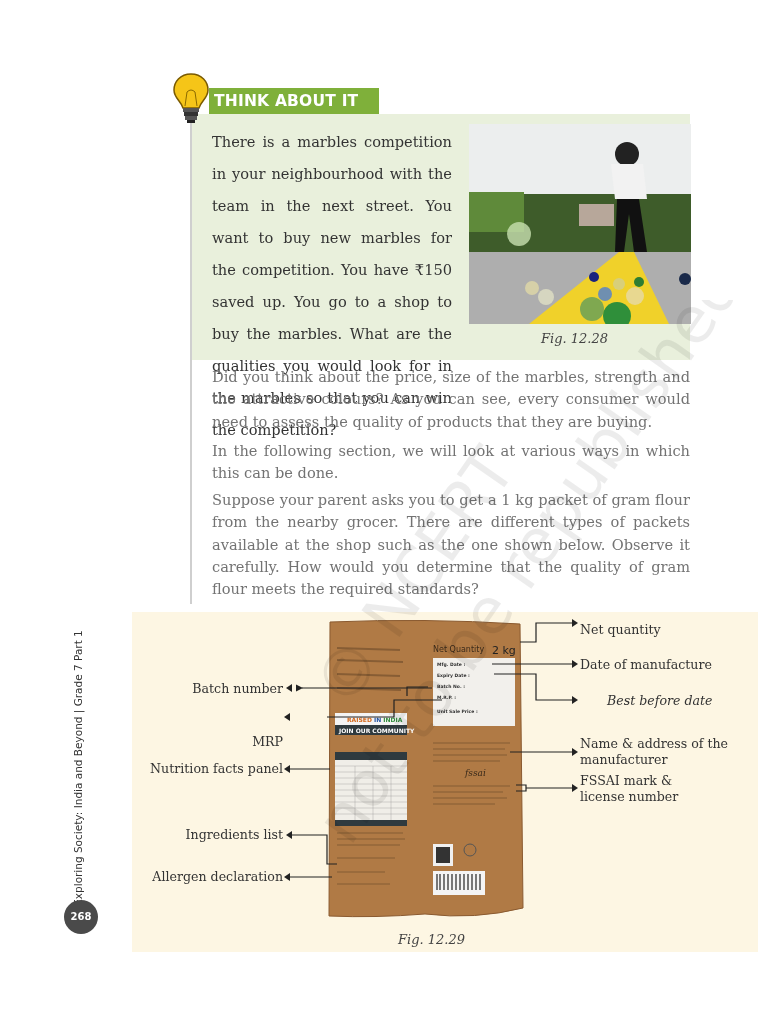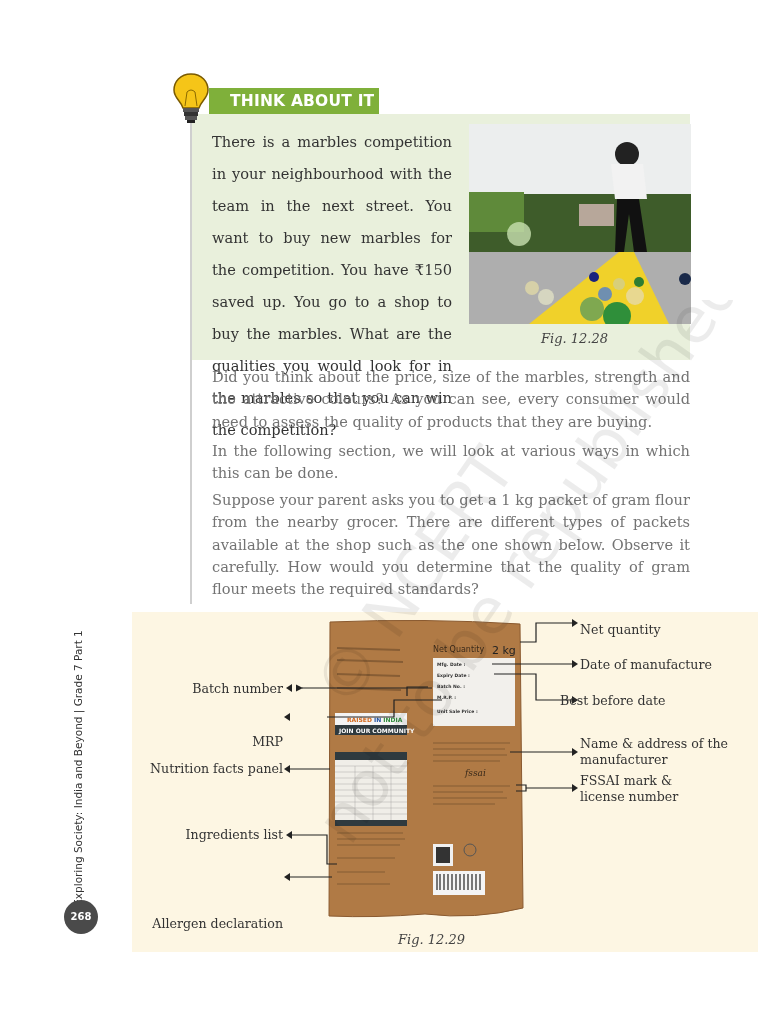--- a/index.html
+++ b/index.html
@@ -6,21 +6,21 @@
   body { width:758px; height:1024px; background:#ffffff; position:relative; overflow:hidden;
          font-family: "DejaVu Serif", serif; color:#333333; }
   .abs { position:absolute; }
 
   
   .think-box { left:190px; top:114px; width:500px; height:246px; background:#e9f0dc; }
   .think-rule { left:190px; top:114px; width:2px; height:490px; background:#cfcfcf; }
   .bulb { left:172px; top:72px; width:38px; height:52px; }
   .think-title { left:209px; top:88px; width:170px; height:26px; background:#7fb03a; color:#ffffff;
                  font-family:"DejaVu Sans", sans-serif; font-weight:bold; font-size:15.5px;
-                 line-height:26px; padding-left:21px; box-sizing:border-box; letter-spacing:0.2px; }
+                 line-height:26px; padding-left:5px; box-sizing:border-box; letter-spacing:0.2px; }
   .think-text { left:212px; top:126px; width:240px; font-size:14.6px; line-height:32px;
                 text-align:justify; color:#333; }
   .photo { left:469px; top:124px; width:222px; height:200px; overflow:hidden; }
   .fig-cap { font-style:italic; font-size:13px; color:#444; }
 
   .para { left:212px; width:478px; font-size:14.6px; line-height:22.3px; text-align:justify; color:#737373; }
 
   
   .fig-panel { left:132px; top:612px; width:626px; height:340px; background:#fdf6e3; }
   .bag { left:325px; top:618px; width:200px; height:302px; }
@@ -193,25 +193,25 @@
     <path d="M158 153 L152 157 L158 161 Z"></path>
     <path d="M160 219 L154 223 L160 227 Z"></path>
     <path d="M158 261 L152 265 L158 269 Z"></path>
   </g>
 </svg>
 
 <div class="abs label label-r" style="right:475px;top:681px;">Batch number</div>
 <div class="abs label label-r" style="right:475px;top:710px;margin-top:24px;">MRP</div>
 <div class="abs label label-r" style="right:475px;top:761px;">Nutrition facts panel</div>
 <div class="abs label label-r" style="right:475px;top:827px;">Ingredients list</div>
-<div class="abs label label-r" style="right:475px;top:869px;margin-top:47px;">Allergen declaration</div>
+<div class="abs label label-r" style="right:475px;top:869px;">Allergen declaration</div>
 
 <div class="abs label" style="left:580px;top:622px;">Net quantity</div>
 <div class="abs label" style="left:580px;top:657px;">Date of manufacture</div>
-<div class="abs label" style="left:560px;top:693px;">Best before date</div>
+<div class="abs label" style="left:607px;top:693px;font-style:italic;">Best before date</div>
 <div class="abs label" style="left:580px;top:736px;width:150px;white-space:normal;">Name &amp; address of the manufacturer</div>
 <div class="abs label" style="left:580px;top:773px;width:120px;white-space:normal;">FSSAI mark &amp; license number</div>
 
 <div class="abs fig-cap" style="left:398px;top:932px;">Fig. 12.29</div>
 
 <div class="abs side-title">Exploring Society: India and Beyond | Grade 7 Part 1</div>
 <div class="abs page-num">268</div>
 
 <svg class="abs watermark" viewBox="0 0 600 600">
   <g transform="rotate(-55 300 300)" font-family="DejaVu Sans, sans-serif" fill="#000" opacity="0.07">

